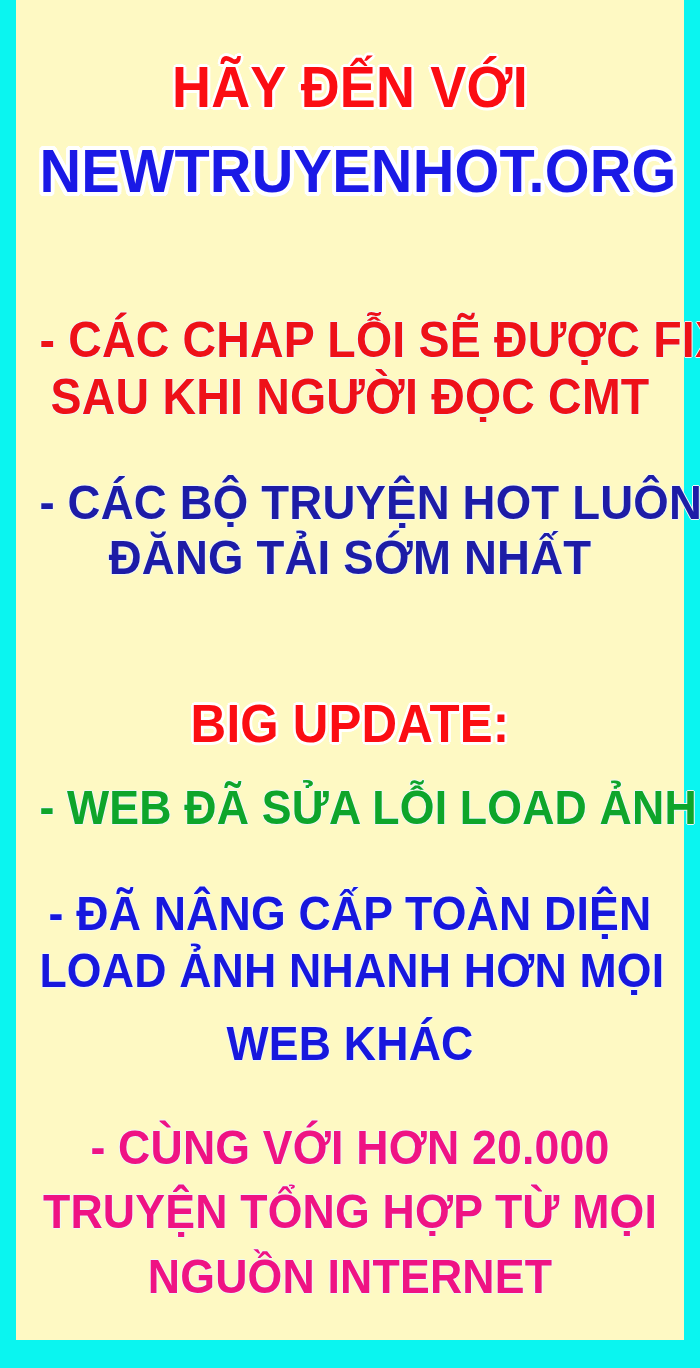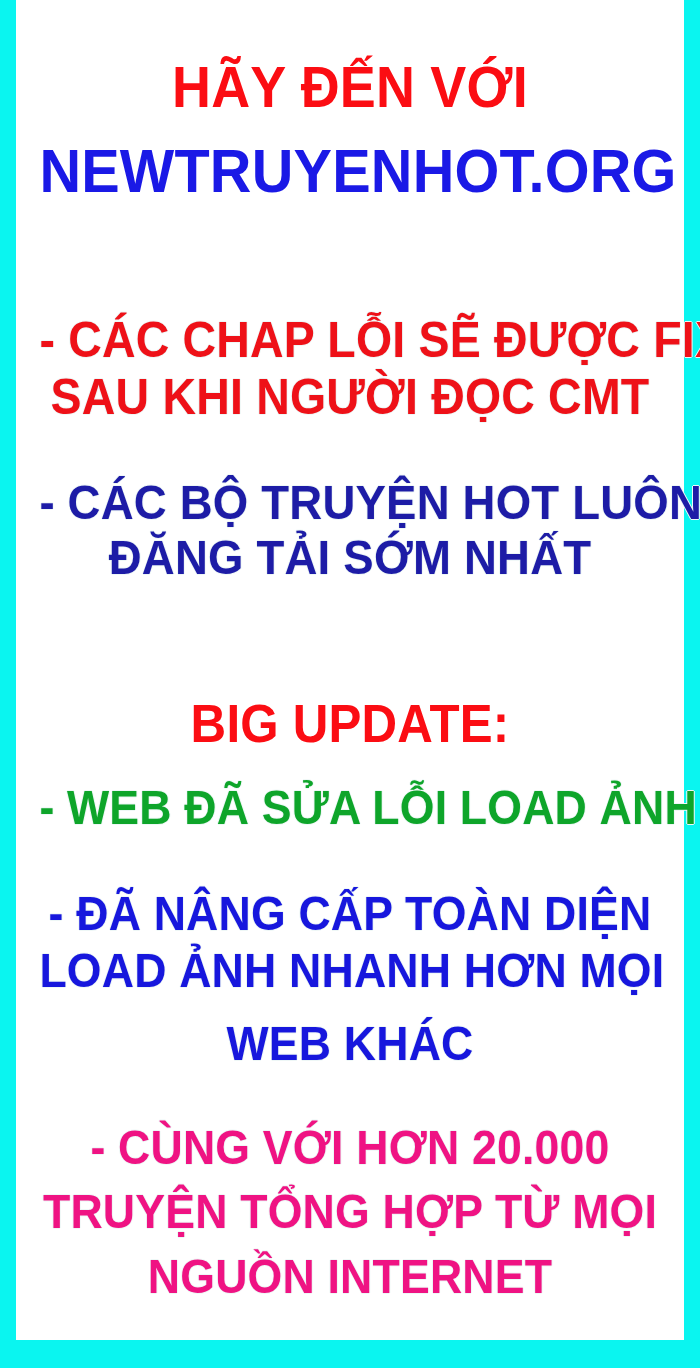--- a/index.html
+++ b/index.html
@@ -20,21 +20,21 @@
     box-sizing: border-box;
   }
 
   
   #panel {
     position: absolute;
     left: 16px;
     right: 16px;
     top: 0;
     bottom: 28px;
-    background: #ffffff;
+    background: #fef9c3;
     box-sizing: border-box;
     padding: 0;
   }
 
   .stack {
     position: absolute;
     left: 0;
     right: 0;
     top: 0;
     bottom: 0;

